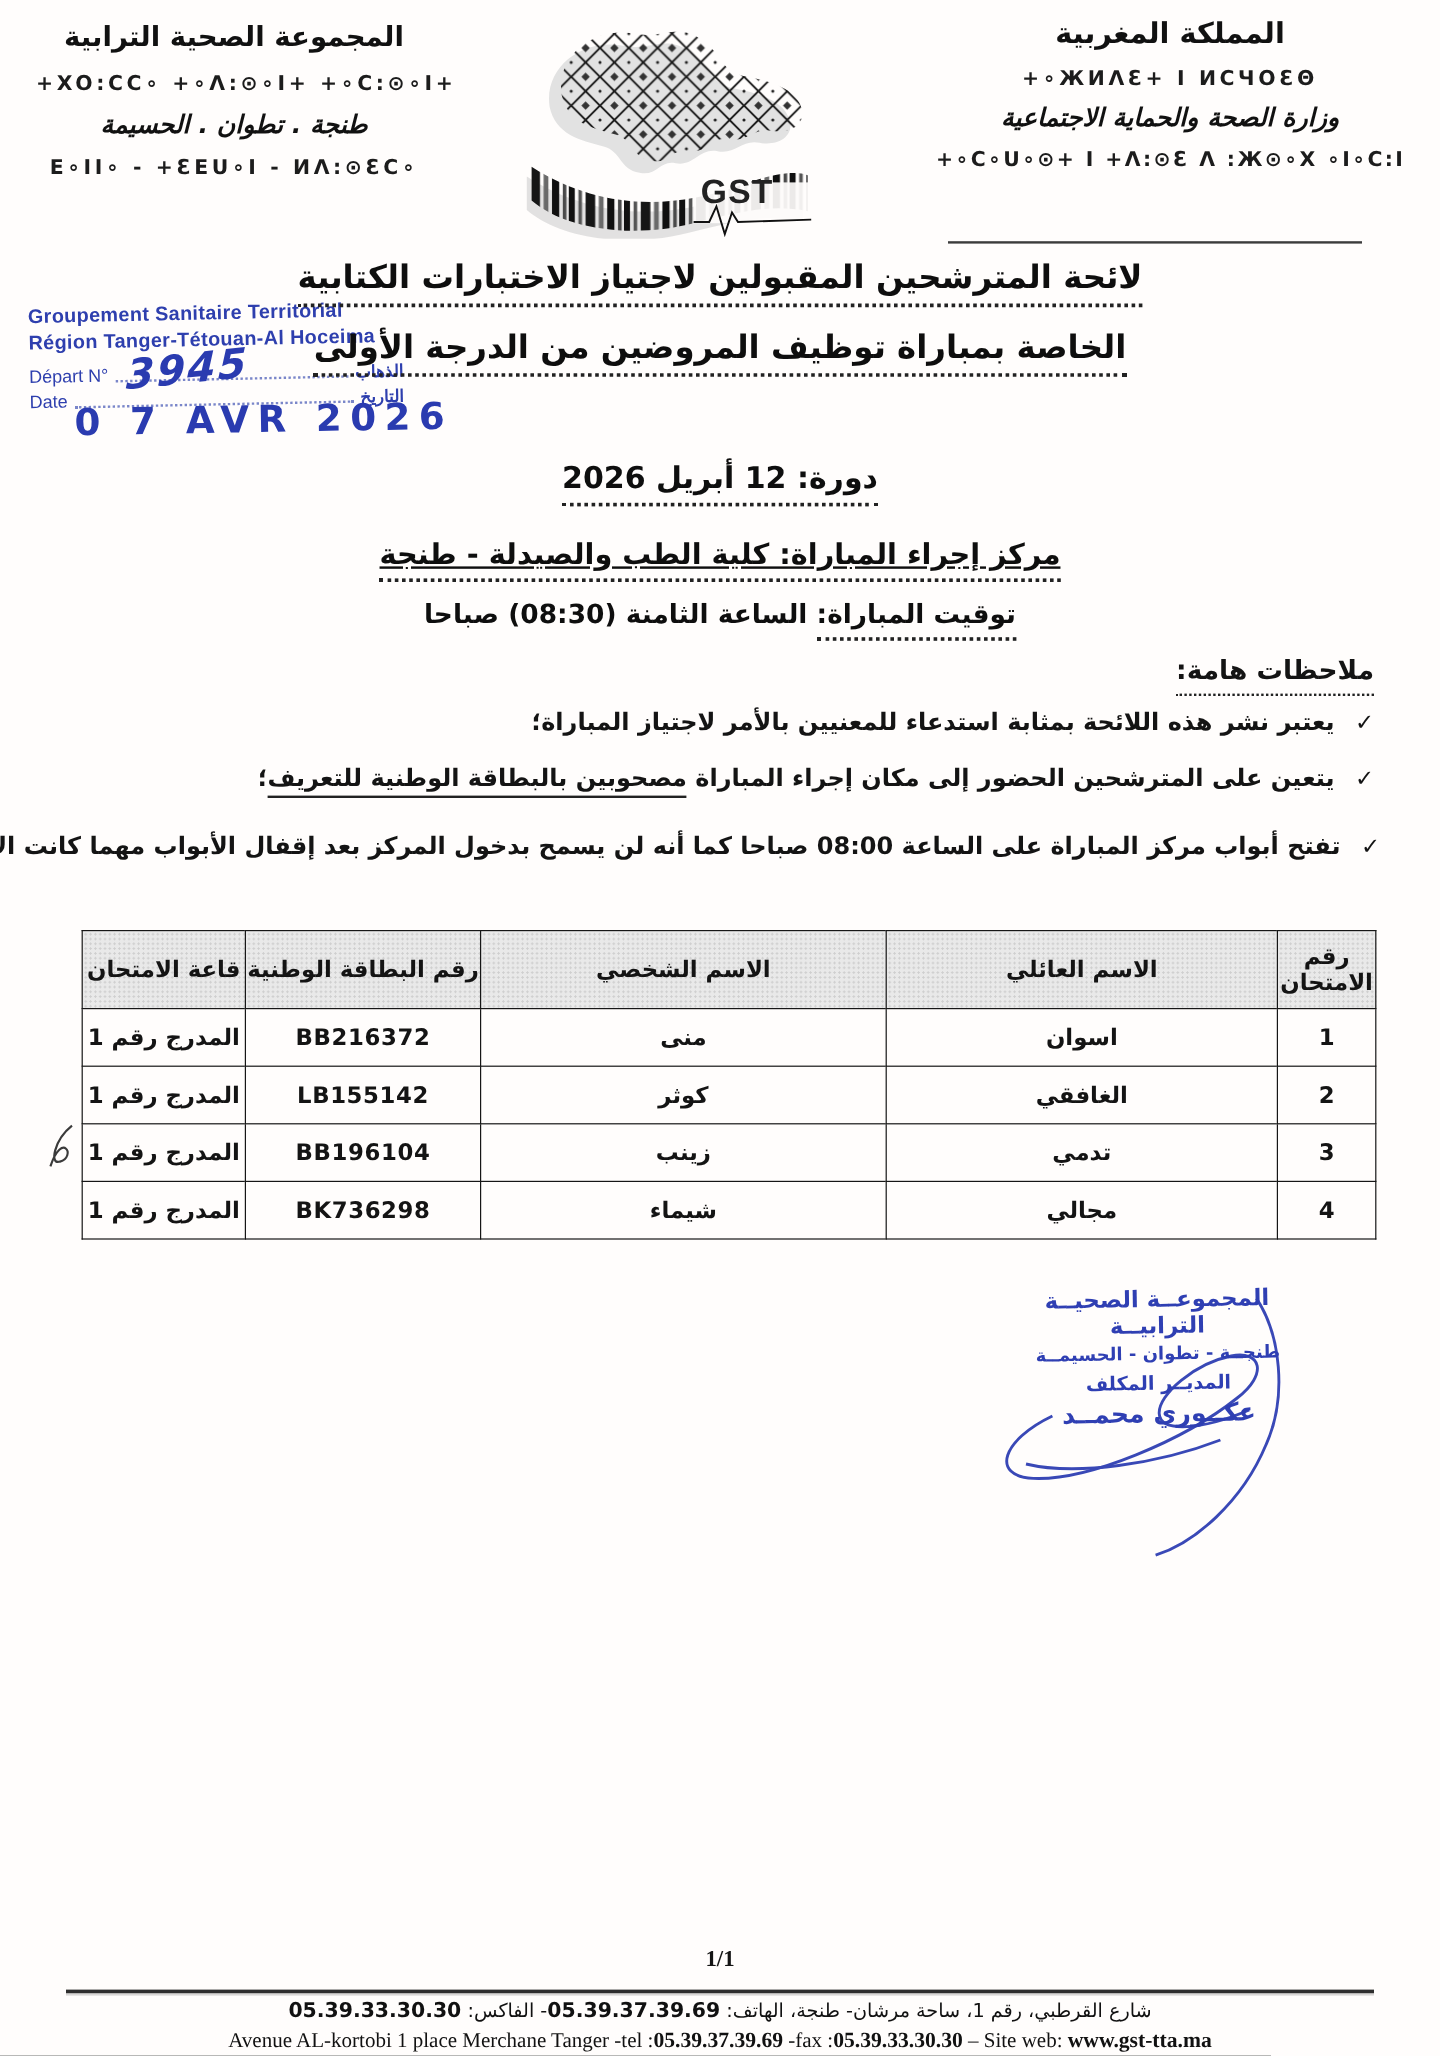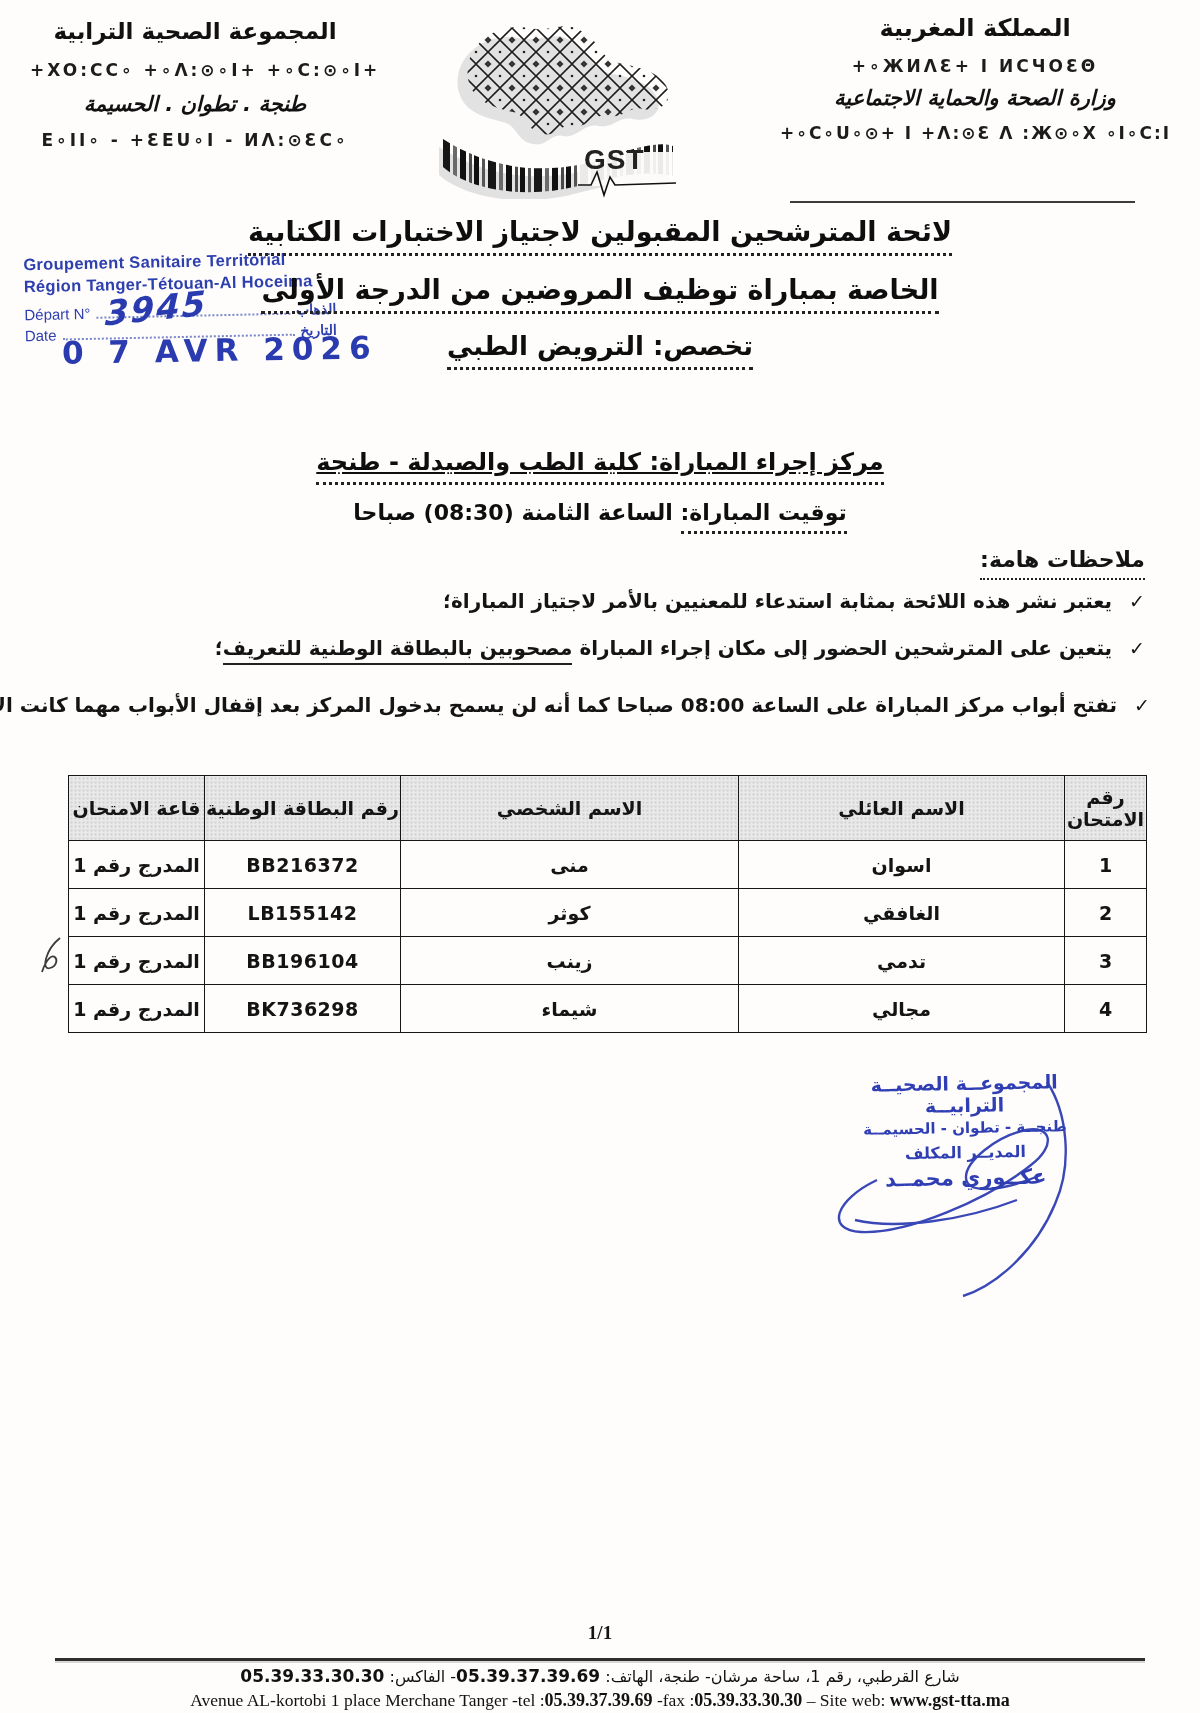--- a/index.html
+++ b/index.html
@@ -118,21 +118,21 @@
       <span>Date</span>
       <span class="dots"></span>
       <span class="arlbl rtl">التاريخ</span>
     </div>
   </div>
   <div class="abs hand" style="left:105px;top:288px;">3945</div>
   <div class="abs datestamp" style="left:62px;top:332px;">0 7  AVR  2026</div>
 
   <div class="abs title t1 rtl" style="top:216px;"><span class="u">لائحة المترشحين المقبولين لاجتياز الاختبارات الكتابية</span></div>
   <div class="abs title t2 rtl" style="top:274px;"><span class="u">الخاصة بمباراة توظيف المروضين من الدرجة الأولى</span></div>
-  <div class="abs title t3 rtl" style="top:331px;"><span class="u">تخصص: الترويض الطبي</span></div>
+  <div class="abs title t4 rtl" style="top:384px;"><span class="u">دورة: 12 أبريل 2026</span></div>
   <div class="abs title t5 rtl" style="top:448px;"><span class="u">مركز إجراء المباراة: كلية الطب والصيدلة - طنجة</span></div>
   <div class="abs title t6 rtl" style="top:500px;">
     <span class="u">توقيت المباراة:</span><span> الساعة الثامنة (08:30) صباحا</span>
   </div>
 
   <div class="abs rtl note-head" style="left:55px;top:547px;width:1090px;">
     <span class="u" style="border-bottom-width:2.5px;">ملاحظات هامة:</span>
   </div>
   <div class="abs rtl bullet" style="left:55px;top:589px;width:1090px;">
     <span class="chk">✓</span>

